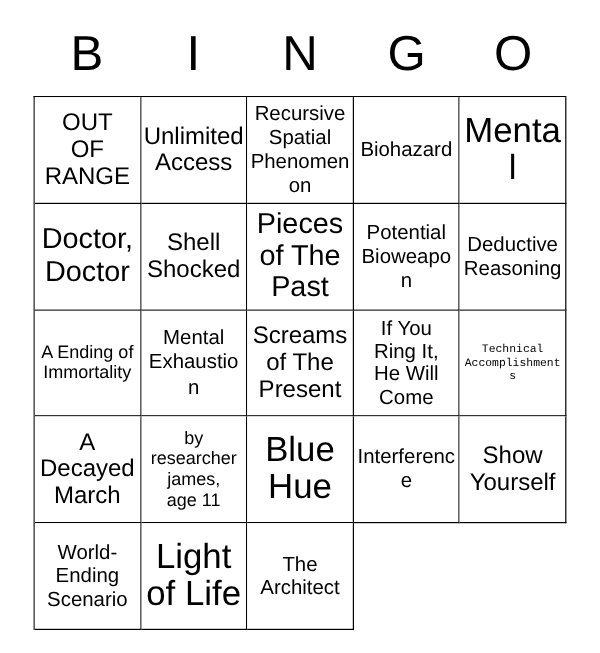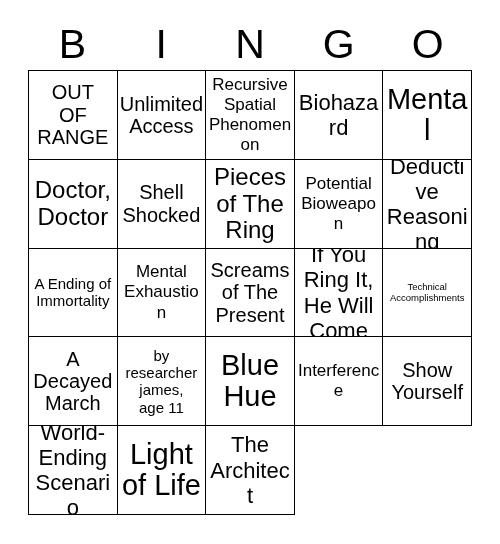--- a/index.html
+++ b/index.html
@@ -37,21 +37,21 @@
     line-height: 1;
     font-weight: 400;
     letter-spacing: 0;
     color: #000000;
     user-select: none;
   }
   
   .grid {
     position: absolute;
     left: 28px;
-    top: 70px;
+    top: 80px;
     width: 444px;
     height: 445px;
     display: grid;
     grid-template-columns: repeat(5, 1fr);
     grid-template-rows: repeat(5, 1fr);
     border-top: 1.5px solid #000;
     border-left: 1.5px solid #000;
     box-sizing: border-box;
     background: #ffffff;
   }
@@ -68,24 +68,24 @@
     background: #ffffff;
   }
   .cell-text {
     display: block;
     width: 100%;
     line-height: 1.08;
     word-wrap: break-word;
     white-space: pre-line;
   }
   
-  .fs-xxs .cell-text { font-size: 9.5px;  line-height: 1.22; }
+  .fs-xxs .cell-text { font-size: 9.5px;  line-height: 1.22; font-family: Liberation Mono, monospace; }
   .fs-xs  .cell-text { font-size: 17px;   line-height: 1.18; }
   .fs-s   .cell-text { font-size: 15px;   line-height: 1.16; }
-  .fs-m   .cell-text { font-size: 22px;   line-height: 1.14; }
+  .fs-m   .cell-text { font-size: 17px;   line-height: 1.14; }
   .fs-l   .cell-text { font-size: 20px;   line-height: 1.12; }
   .fs-xl  .cell-text { font-size: 24px;   line-height: 1.10; }
   .fs-xxl .cell-text { font-size: 29px;   line-height: 1.08; }
 </style>
 </head>
 <body>
 
 <div class="card">
 
   <div class="header">
@@ -121,21 +121,21 @@
         <span class="cell-text">Doctor,
 Doctor</span>
       </div>
       <div class="cell fs-l">
         <span class="cell-text">Shell
 Shocked</span>
       </div>
       <div class="cell fs-xl">
         <span class="cell-text">Pieces
 of The
-Ring</span>
+Past</span>
       </div>
       <div class="cell fs-xs">
         <span class="cell-text">Potential
 Bioweapon</span>
       </div>
       <div class="cell fs-m">
         <span class="cell-text">Deductive
 Reasoning</span>
       </div>
       <div class="cell fs-s">

